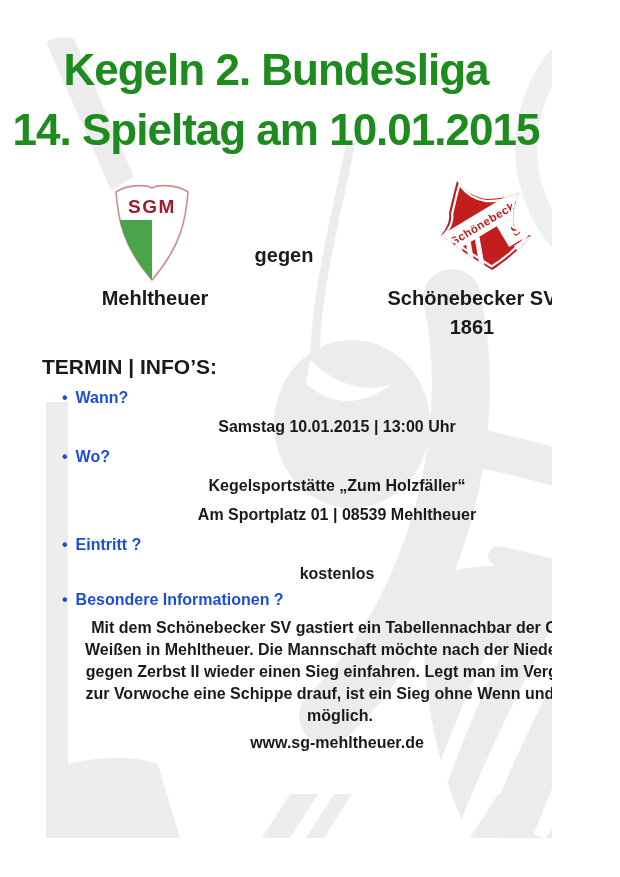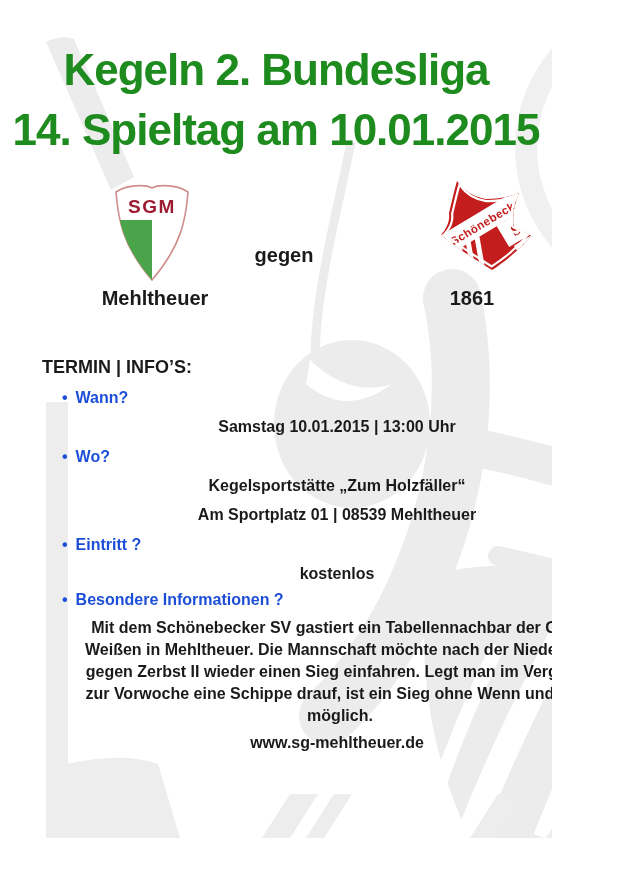--- a/index.html
+++ b/index.html
@@ -15,21 +15,21 @@
   .title.l1{top:44px;}
   .title.l2{top:104px;}
   .logo{position:absolute;}
   .logo.home{left:112px;top:183px;width:80px;height:100px;}
   .logo.away{left:434px;top:172px;width:108px;height:112px;}
   .vs{position:absolute;left:0;right:0;top:244px;text-align:center;font-size:20px;color:#1a1a1a;padding-left:16px;}
   .team{position:absolute;top:284px;text-align:center;font-size:20px;line-height:29px;color:#1a1a1a;}
   .team.home{left:40px;width:230px;}
   .team.away{left:360px;width:224px;}
   .info{position:absolute;left:42px;top:357px;width:548px;font-size:16px;line-height:20px;}
-  .info-heading{font-size:18px;margin:0 0 11px 0;color:#1a1a1a;}
+  .info-heading{font-size:21px;margin:0 0 11px 0;color:#1a1a1a;}
   .iq{color:#1d4ed8;padding-left:20px;margin-top:10px;}
   .iq::before{content:"\2022";margin-right:8px;}
   .ia{color:#1a1a1a;padding-left:42px;margin-top:9px;text-align:center;}
   .ia.para{width:512px;line-height:22px;margin-top:7px;}
   .mt3{margin-top:3px;}
   .mt6{margin-top:6px;}
 </style>
 </head>
 <body>
 
@@ -95,20 +95,21 @@
     </g>
     <path d="M23,8 C30,18 40,24 52,26 C64,26 76,24 85,20 C80,32 78,42 80,53 C84,56 92,60 97,63 C88,74 72,88 58,97 C44,88 24,76 7,62 C14,54 16,46 15,40 C18,28 20,18 23,8 Z" fill="none" stroke="#ffffff" stroke-width="2.4" transform="translate(4.3,4.2) scale(0.92)"></path>
   </svg>
 
   <div class="vs">gegen</div>
 
   <div class="team home">
     <div>Mehltheuer</div>
   </div>
   <div class="team away">
+    <div>Schönebecker SV</div>
     <div>1861</div>
   </div>
 
   <div class="info">
     <div class="info-heading">TERMIN | INFO’S:</div>
     <div class="iq">Wann?</div>
     <div class="ia">Samstag 10.01.2015 | 13:00 Uhr</div>
     <div class="iq">Wo?</div>
     <div class="ia">Kegelsportstätte „Zum Holzfäller“</div>
     <div class="ia">Am Sportplatz 01 | 08539 Mehltheuer</div>

